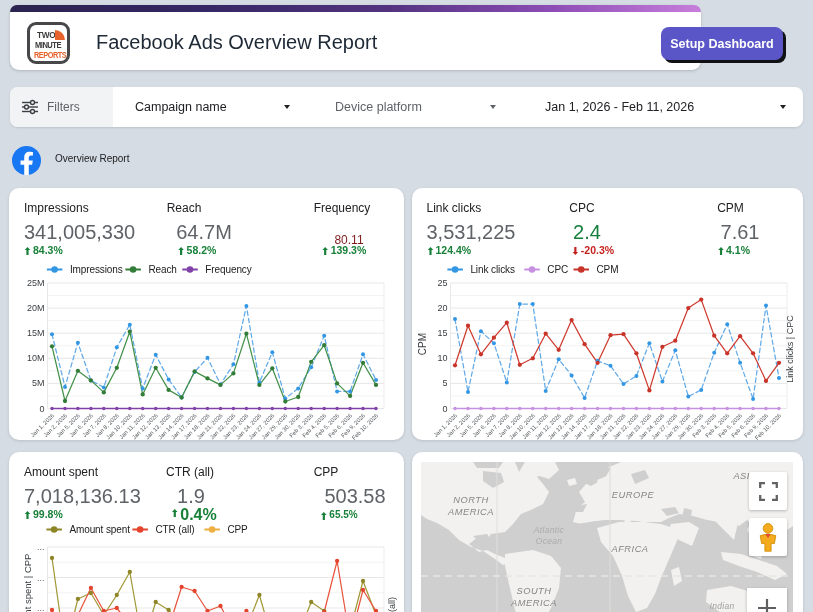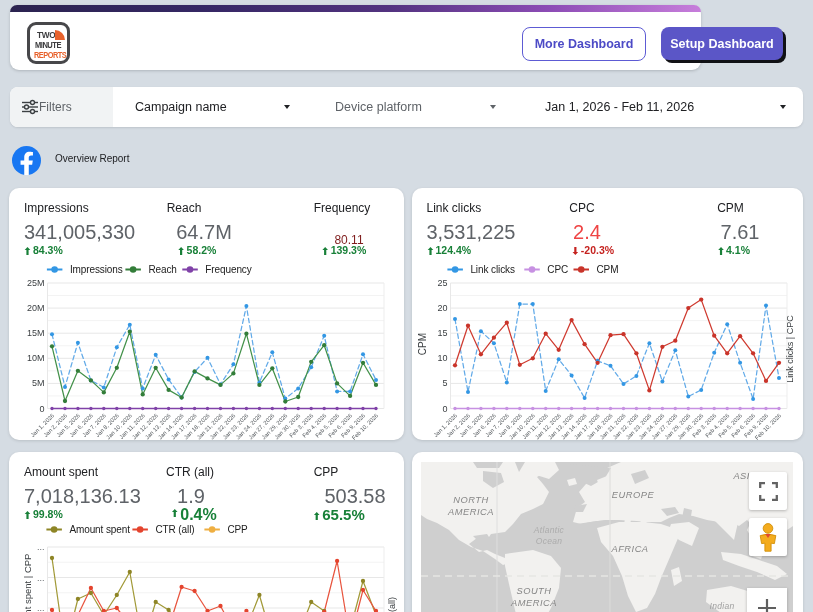--- a/index.html
+++ b/index.html
@@ -5,36 +5,36 @@
 .card{position:absolute;background:#fff;border-radius:10px;box-shadow:0 1px 3px rgba(60,64,67,.18);overflow:hidden}
 </style></head><body>
 <div style="position:absolute;left:10px;top:5px;width:691px;height:65px;background:#fff;border-radius:9px;box-shadow:0 1px 3px rgba(60,64,67,.25)">
 <div style="position:absolute;left:0;top:0;width:100%;height:7px;border-radius:9px 9px 0 0;background:linear-gradient(90deg,#2b2350 0%,#352764 28%,#533380 55%,#8c4cb5 78%,#c77edb 100%)"></div>
 <div style="position:absolute;left:17px;top:17px;width:43px;height:42px;border:3px solid #47474a;border-radius:9px;background:#fff">
 <div style="position:absolute;left:7px;top:5px;font-size:9px;font-weight:bold;color:#3b3b3d;letter-spacing:-0.4px;transform:scaleX(0.92);transform-origin:left">TWO</div>
 <div style="position:absolute;left:25px;top:5px;width:9.5px;height:9.5px;background:#e8622c;border-radius:0 10px 0 0"></div>
 <div style="position:absolute;left:5px;top:15px;font-size:9px;font-weight:bold;color:#3b3b3d;letter-spacing:-0.6px;transform:scaleX(0.84);transform-origin:left">MINUTE</div>
 <div style="position:absolute;left:4px;top:25px;font-size:9px;font-weight:bold;color:#e8622c;letter-spacing:-0.6px;transform:scaleX(0.82);transform-origin:left">REPORTS</div>
 </div>
-<div style="position:absolute;left:512px;top:22px;width:124px;height:34px;border:1.5px solid #5d5bd4;border-radius:8px;color:#4c4ac6;font-size:12.5px;font-weight:bold;display:flex;align-items:center;justify-content:center">More Dashboard</div>
+<div style="position:absolute;left:86px;top:26px;font-size:20px;color:#1e2936">Facebook Ads Overview Report</div>
 <div style="position:absolute;left:651px;top:22px;width:122px;height:33px;background:#5b56c7;border-radius:8px;box-shadow:3px 3px 0 rgba(5,5,10,0.95);color:#fff;font-size:12.5px;font-weight:bold;display:flex;align-items:center;justify-content:center">Setup Dashboard</div>
 </div>
 <div style="position:absolute;left:10px;top:87px;width:793px;height:40px;background:#fff;border-radius:8px;box-shadow:0 1px 2px rgba(60,64,67,.15)">
 <div style="position:absolute;left:0;top:0;width:103px;height:40px;background:#f1f3f4;border-radius:8px 0 0 8px;display:flex;align-items:center">
 <svg width="18" height="18" viewBox="0 0 18 18" style="margin-left:11px">
         <g stroke="#3c4043" stroke-width="1.4" fill="none">
           <line x1="1" y1="4.5" x2="17" y2="4.5"></line>
           <line x1="1" y1="9" x2="17" y2="9"></line>
           <line x1="1" y1="13.5" x2="17" y2="13.5"></line>
           <circle cx="11.5" cy="4.5" r="2" fill="#f1f3f4"></circle>
           <circle cx="5.5" cy="9" r="2" fill="#f1f3f4"></circle>
           <circle cx="11.5" cy="13.5" r="2" fill="#f1f3f4"></circle>
         </g>
       </svg>
-<span style="font-size:12px;color:#5f6368">Filters</span>
+<span style="margin-left:8px;font-size:12px;color:#5f6368">Filters</span>
     </div>
 <span style="position:absolute;left:125px;top:13px;font-size:12.5px;color:#202124">Campaign name</span>
 <svg width="6" height="4" viewBox="0 0 6 4" style="position:absolute;left:274px;top:17.5px">
       <path d="M0 0 L6 0 L3 4 Z" fill="#202124"></path>
     </svg>
 <span style="position:absolute;left:325px;top:13px;font-size:12.5px;color:#5f6368">Device platform</span>
 <svg width="6" height="4" viewBox="0 0 6 4" style="position:absolute;left:480px;top:17.5px">
       <path d="M0 0 L6 0 L3 4 Z" fill="#5f6368"></path>
     </svg>
 <span style="position:absolute;left:535px;top:13px;font-size:12.5px;color:#202124">Jan 1, 2026 - Feb 11, 2026</span>
@@ -202,21 +202,21 @@
       <text x="369.5" y="228.0" font-size="5.8" fill="#555a5e" text-anchor="end" transform="rotate(-45 369.5 228.0)">Feb 10, 2026</text>
     </svg>
 </div>
 <div class="card" style="left:411.5px;top:188px;width:391.5px;height:252px">
 <div style="position:absolute;top:13px;left:15px;font-size:12px;color:#202124;line-height:14px;white-space:nowrap">Link clicks</div>
     <div style="position:absolute;top:32px;left:15px;font-size:20px;color:#5f6368;line-height:25px;white-space:nowrap">3,531,225</div>
     <div style="position:absolute;top:57px;left:15px;font-size:10.5px;color:#188038;line-height:11px;font-weight:bold;display:flex;align-items:center;white-space:nowrap"><svg width="7" height="8" viewBox="0 0 7 8" style="margin-right:2px;">
         <path d="M3.5 0 L6.3 3 L4.6 3 L4.6 8 L2.4 8 L2.4 3 L0.7 3 Z" fill="#188038"></path>
       </svg>124.4%</div>
 <div style="position:absolute;top:13px;left:170.5px;transform:translateX(-50%);font-size:12px;color:#202124;line-height:14px;white-space:nowrap">CPC</div>
-    <div style="position:absolute;top:32px;left:175.5px;transform:translateX(-50%);font-size:20px;color:#ef4444;line-height:25px;white-space:nowrap">2.4</div>
+    <div style="position:absolute;top:32px;left:175.5px;transform:translateX(-50%);font-size:20px;color:#15803d;line-height:25px;white-space:nowrap">2.4</div>
     <div style="position:absolute;top:57px;left:181.5px;transform:translateX(-50%);font-size:10.5px;color:#c5221f;line-height:11px;font-weight:bold;display:flex;align-items:center;white-space:nowrap"><svg width="7" height="8" viewBox="0 0 7 8" style="margin-right:2px;transform:rotate(180deg);">
         <path d="M3.5 0 L6.3 3 L4.6 3 L4.6 8 L2.4 8 L2.4 3 L0.7 3 Z" fill="#c5221f"></path>
       </svg>-20.3%</div>
 <div style="position:absolute;top:13px;left:319px;transform:translateX(-50%);font-size:12px;color:#202124;line-height:14px;white-space:nowrap">CPM</div>
     <div style="position:absolute;top:32px;left:328.5px;transform:translateX(-50%);font-size:20px;color:#5f6368;line-height:25px;white-space:nowrap">7.61</div>
     <div style="position:absolute;top:57px;left:322px;transform:translateX(-50%);font-size:10.5px;color:#188038;line-height:11px;font-weight:bold;display:flex;align-items:center;white-space:nowrap"><svg width="7" height="8" viewBox="0 0 7 8" style="margin-right:2px;">
         <path d="M3.5 0 L6.3 3 L4.6 3 L4.6 8 L2.4 8 L2.4 3 L0.7 3 Z" fill="#188038"></path>
       </svg>4.1%</div>
 <svg width="391" height="252" viewBox="0 0 391 252" style="position:absolute;left:0;top:0">
       <line x1="38.5" y1="95.00" x2="375.0" y2="95.00" stroke="#e7e7e7" stroke-width="1"></line>
@@ -364,21 +364,21 @@
     <div style="position:absolute;top:57px;left:15px;font-size:10.5px;color:#188038;line-height:11px;font-weight:bold;display:flex;align-items:center;white-space:nowrap"><svg width="7" height="8" viewBox="0 0 7 8" style="margin-right:2px;">
         <path d="M3.5 0 L6.3 3 L4.6 3 L4.6 8 L2.4 8 L2.4 3 L0.7 3 Z" fill="#188038"></path>
       </svg>99.8%</div>
 <div style="position:absolute;top:13px;left:181px;transform:translateX(-50%);font-size:12px;color:#202124;line-height:14px;white-space:nowrap">CTR (all)</div>
     <div style="position:absolute;top:32px;left:182px;transform:translateX(-50%);font-size:20px;color:#5f6368;line-height:25px;white-space:nowrap">1.9</div>
     <div style="position:absolute;top:57px;left:185px;transform:translateX(-50%);font-size:16px;color:#188038;line-height:11px;font-weight:bold;display:flex;align-items:flex-start;white-space:nowrap"><svg width="7" height="8" viewBox="0 0 7 8" style="margin-right:2px;">
         <path d="M3.5 0 L6.3 3 L4.6 3 L4.6 8 L2.4 8 L2.4 3 L0.7 3 Z" fill="#188038"></path>
       </svg>0.4%</div>
 <div style="position:absolute;top:13px;left:317px;transform:translateX(-50%);font-size:12px;color:#202124;line-height:14px;white-space:nowrap">CPP</div>
     <div style="position:absolute;top:32px;left:346px;transform:translateX(-50%);font-size:20px;color:#5f6368;line-height:25px;white-space:nowrap">503.58</div>
-    <div style="position:absolute;top:57px;left:330px;transform:translateX(-50%);font-size:15px;color:#188038;line-height:11px;font-weight:bold;display:flex;align-items:flex-end;white-space:nowrap"><svg width="7" height="8" viewBox="0 0 7 8" style="margin-right:2px;">
+    <div style="position:absolute;top:57px;left:330px;transform:translateX(-50%);font-size:10px;color:#188038;line-height:11px;font-weight:bold;display:flex;align-items:flex-end;white-space:nowrap"><svg width="7" height="8" viewBox="0 0 7 8" style="margin-right:2px;">
         <path d="M3.5 0 L6.3 3 L4.6 3 L4.6 8 L2.4 8 L2.4 3 L0.7 3 Z" fill="#188038"></path>
       </svg>65.5%</div>
 <svg width="395" height="252" viewBox="0 0 395 252" style="position:absolute;left:0;top:0">
       <line x1="38.5" y1="95.00" x2="375.0" y2="95.00" stroke="#e7e7e7" stroke-width="1"></line>
       <line x1="38.5" y1="110.25" x2="375.0" y2="110.25" stroke="#f3f3f3" stroke-width="1"></line>
       <line x1="38.5" y1="125.50" x2="375.0" y2="125.50" stroke="#e7e7e7" stroke-width="1"></line>
       <line x1="38.5" y1="140.75" x2="375.0" y2="140.75" stroke="#f3f3f3" stroke-width="1"></line>
       <line x1="38.5" y1="156.00" x2="375.0" y2="156.00" stroke="#e7e7e7" stroke-width="1"></line>
       <line x1="38.5" y1="171.25" x2="375.0" y2="171.25" stroke="#f3f3f3" stroke-width="1"></line>
       <line x1="38.5" y1="186.50" x2="375.0" y2="186.50" stroke="#e7e7e7" stroke-width="1"></line>

